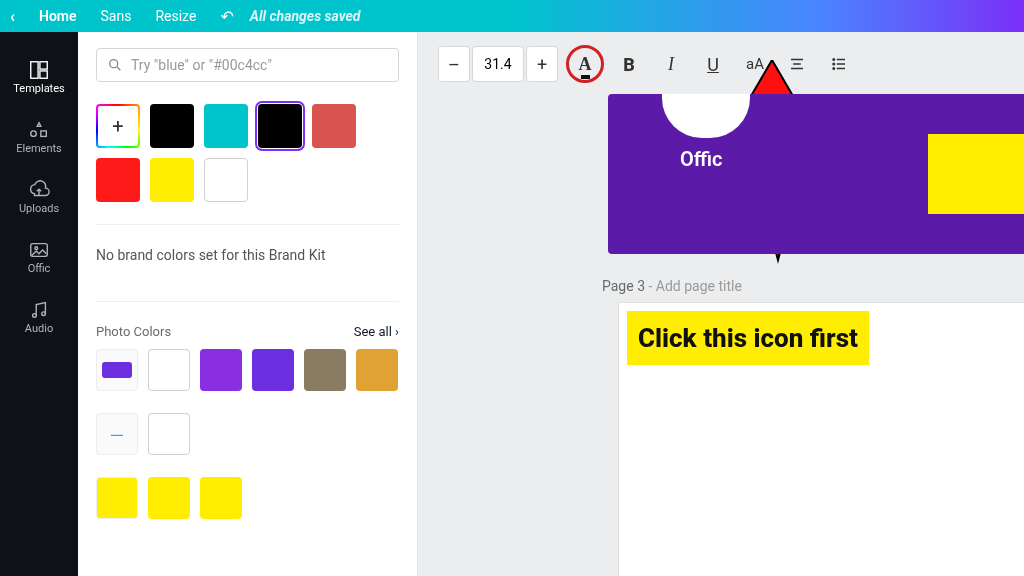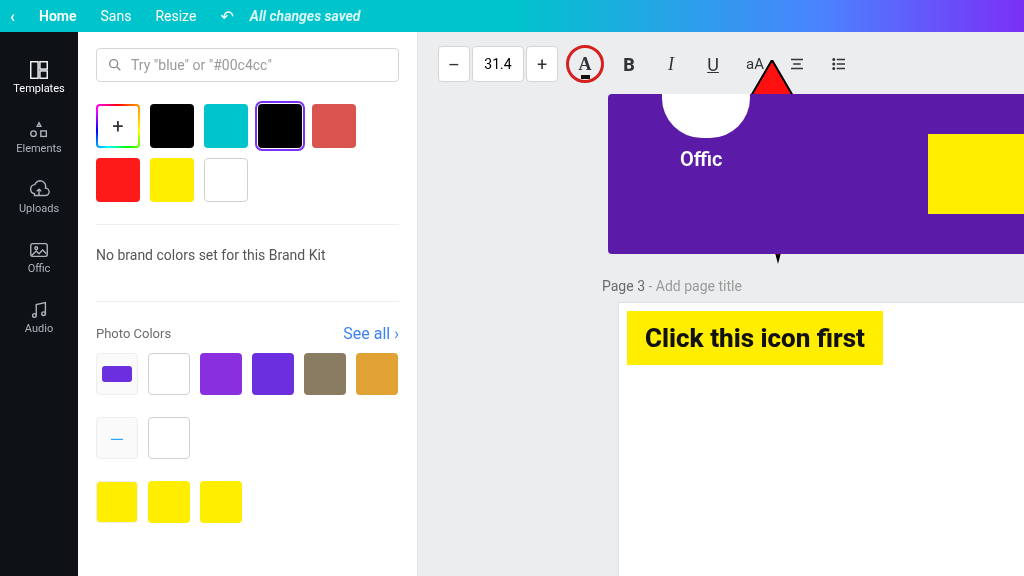--- a/index.html
+++ b/index.html
@@ -14,21 +14,21 @@
   .rail { width: 78px; background: #0e1217; color: #b0b4ba; display: flex; flex-direction: column; padding-top: 14px; }
   .rail-item { height: 60px; display: flex; flex-direction: column; align-items: center; justify-content: center; font-size: 11px; cursor: pointer; }
   .rail-item .ri-icon { width: 24px; height: 24px; display: flex; align-items: center; justify-content: center; }
   .rail-item.active { color: #fff; }
   .panel { width: 340px; background: #fff; border-right: 1px solid #e4e4e4; padding: 16px 18px; overflow: hidden; }
   .search { display: flex; align-items: center; border: 1px solid #d6d6d6; border-radius: 4px; padding: 8px 10px; gap: 8px; margin-bottom: 22px; }
   .search svg { flex-shrink: 0; }
   .search input { border: none; outline: none; font-size: 14px; flex: 1; color: #555; }
   .search input::placeholder { color: #9a9a9a; }
   .section-title { font-size: 13px; color: #6b6b6b; margin-bottom: 10px; display: flex; justify-content: space-between; align-items: center; }
-  .see-all { font-size: 16px; color: #3b82f6; cursor: pointer; }
+  .see-all { font-size: 13px; color: #0f172a; cursor: pointer; }
   .swatch-row { display: flex; flex-wrap: wrap; gap: 10px; margin-bottom: 22px; }
   .swatch { width: 44px; height: 44px; border-radius: 4px; cursor: pointer; }
   .swatch.small { width: 42px; height: 42px; }
   .swatch.add { position: relative; background: #fff; border: 2px solid transparent; background-image: linear-gradient(#fff,#fff), conic-gradient(red,orange,yellow,lime,cyan,blue,magenta,red); background-origin: border-box; background-clip: content-box, border-box; display:flex; align-items:center; justify-content:center; font-size:20px; color:#333;}
   .swatch.bordered { border: 1px solid #d0d0d0; }
   .swatch.selected { outline: 2px solid #7b2ff7; outline-offset: 1px; }
   .brand-msg { font-size: 14px; color: #555; padding: 12px 0 38px 0; border-top: 1px solid #eee; border-bottom: 1px solid #eee; margin-bottom: 22px; padding-top: 22px; }
   .photo-thumb { width: 42px; height: 42px; border-radius: 4px; background: #fafafa; border: 1px solid #eee; display:flex; align-items:center; justify-content:center; font-size:5px; overflow:hidden; }
   .canvas-area { flex: 1; background: #ebedef; position: relative; overflow: hidden; }
   .toolbar { position: absolute; left: 20px; right: 0; top: 12px; height: 40px; display: flex; align-items: center; gap: 8px; }
@@ -45,21 +45,21 @@
   .underline { text-decoration: underline; }
   .aA { font-size: 15px; }
   .big-arrow { position:absolute; left: 314px; top: 28px; pointer-events:none; }
   .page1 { position:absolute; left: 190px; top: 62px; width: 620px; height: 160px; background:#5c1aa8; border-radius:4px; overflow:hidden; }
   .page1 .yellowbar { position:absolute; right:-120px; top:40px; width:420px; height:80px; background:#ffee00; }
   .page1 .offic { position:absolute; left:72px; top:53px; color:#fff; font-size:20px; font-weight:600; }
   .page1 .whiteblob { position:absolute; left:54px; top:-6px; width:88px; height:50px; background:#fff; border-radius:0 0 40px 40px; }
   .pg-label { position:absolute; left:184px; top:246px; font-size:14px; color:#6b6b6b; }
   .pg-label .sub { color:#9a9a9a; }
   .page2 { position:absolute; left: 200px; top: 270px; width: 620px; height: 290px; background:#fff; border:1px solid #e0e0e0; }
-  .annot { position:absolute; left:8px; top:8px; background:#ffee00; padding:12px 18px; font-size:26px; font-weight:800; color:#111; }
+  .annot { position:absolute; left:8px; top:8px; background:#ffee00; padding:12px 11px; font-size:26px; font-weight:800; color:#111; }
 </style>
 </head>
 <body>
 
 <div class="app">
   <div class="topbar">
     <span class="back-caret">‹</span>
     <span class="home">Home</span>
     <span>Sans</span>
     <span>Resize</span>

